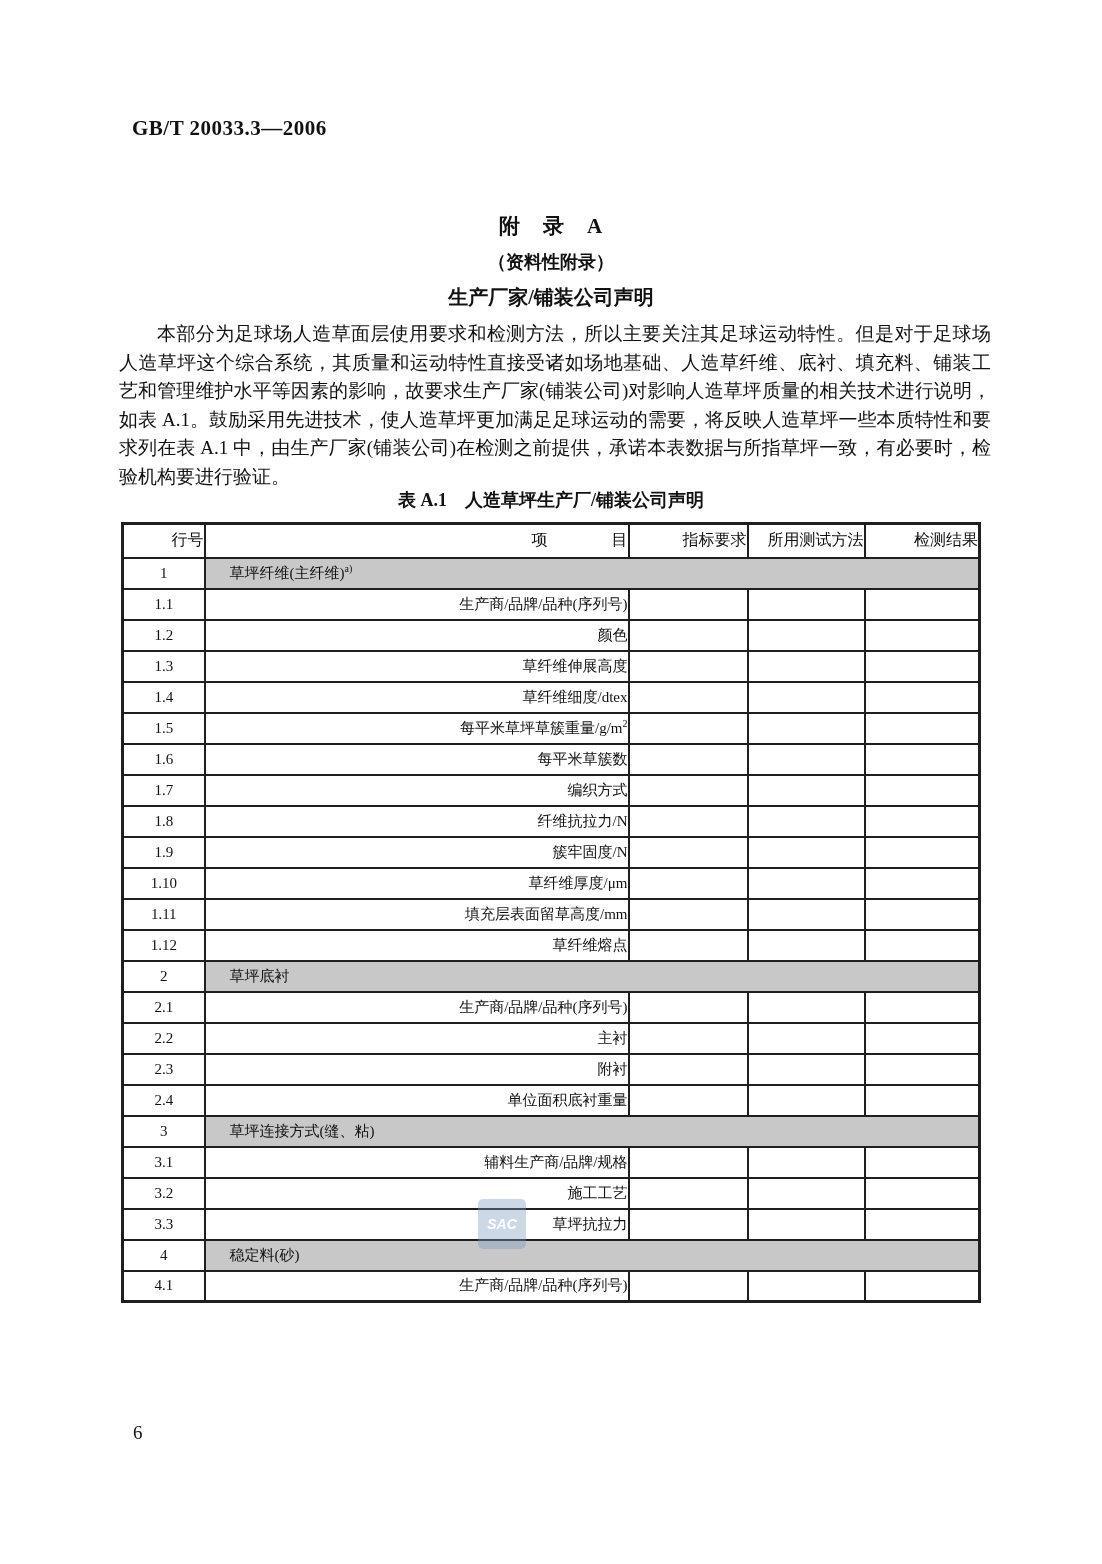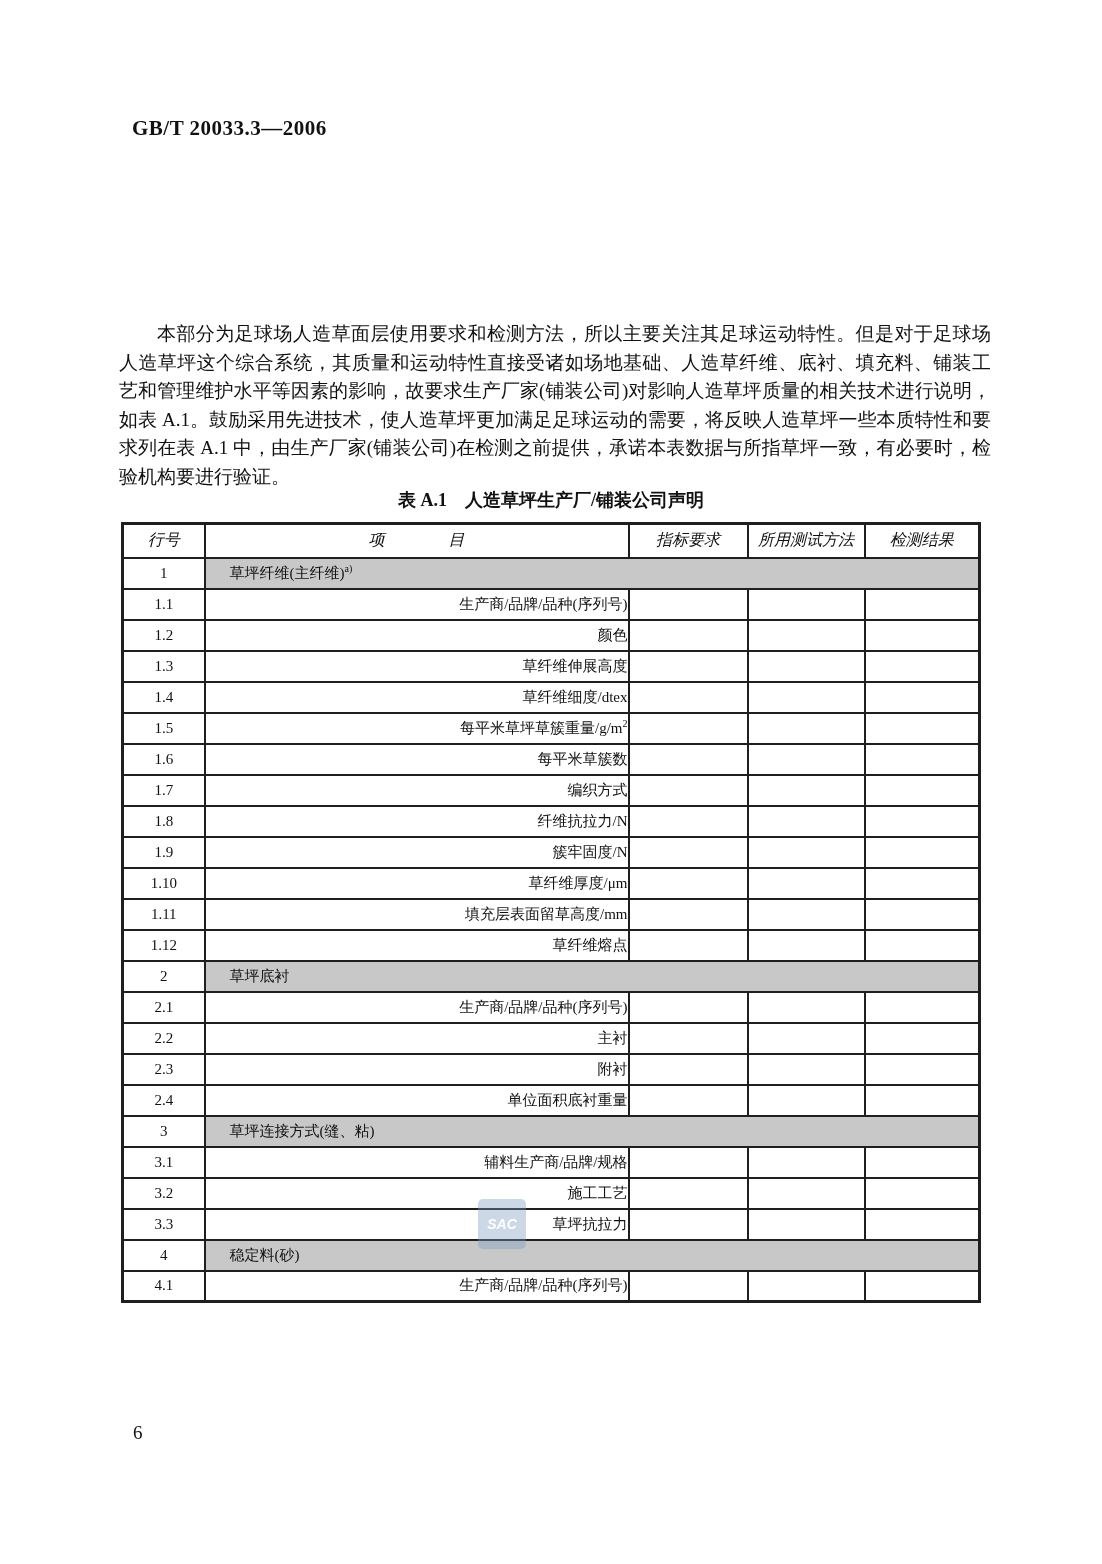--- a/index.html
+++ b/index.html
@@ -57,23 +57,22 @@
     border:3px solid var(--border,#1f1f1f);
   }
   table.decl th, table.decl td {
     border:2px solid var(--border,#1f1f1f);
     overflow:hidden;
     white-space:nowrap;
   }
   table.decl thead th {
     height:34px;
     font-weight:normal;
-    text-align:center;
+    text-align:right;
     font-size:16px;
-    font-style:italic;
   }
   table.decl td { height:31px; }
   td.no { text-align:center; }
   td.item { padding-left:26px; text-align:right; }
   tr.section td.sec {
     background:var(--section-bg,#c8c8c8);
     padding-left:24px;
     text-align:left;
   }
   sup { font-size:10px; line-height:0; }
@@ -99,20 +98,25 @@
     font-size:19px;
   }
 </style>
 </head>
 <body>
 
 <div class="page">
 
   <div class="std-no">GB/T 20033.3—2006</div>
 
+  <div class="titles">
+    <div class="title-main">附　录　A</div>
+    <div class="title-sub">（资料性附录）</div>
+    <div class="title-head">生产厂家/铺装公司声明</div>
+  </div>
 
   <p class="intro">本部分为足球场人造草面层使用要求和检测方法，所以主要关注其足球运动特性。但是对于足球场人造草坪这个综合系统，其质量和运动特性直接受诸如场地基础、人造草纤维、底衬、填充料、铺装工艺和管理维护水平等因素的影响，故要求生产厂家(铺装公司)对影响人造草坪质量的相关技术进行说明，如表 A.1。鼓励采用先进技术，使人造草坪更加满足足球运动的需要，将反映人造草坪一些本质特性和要求列在表 A.1 中，由生产厂家(铺装公司)在检测之前提供，承诺本表数据与所指草坪一致，有必要时，检验机构要进行验证。</p>
 
   <div class="caption">表 A.1　人造草坪生产厂/铺装公司声明</div>
 
   <table class="decl">
     <colgroup>
       <col style="width:82px">
       <col style="width:424px">
       <col style="width:119px">

